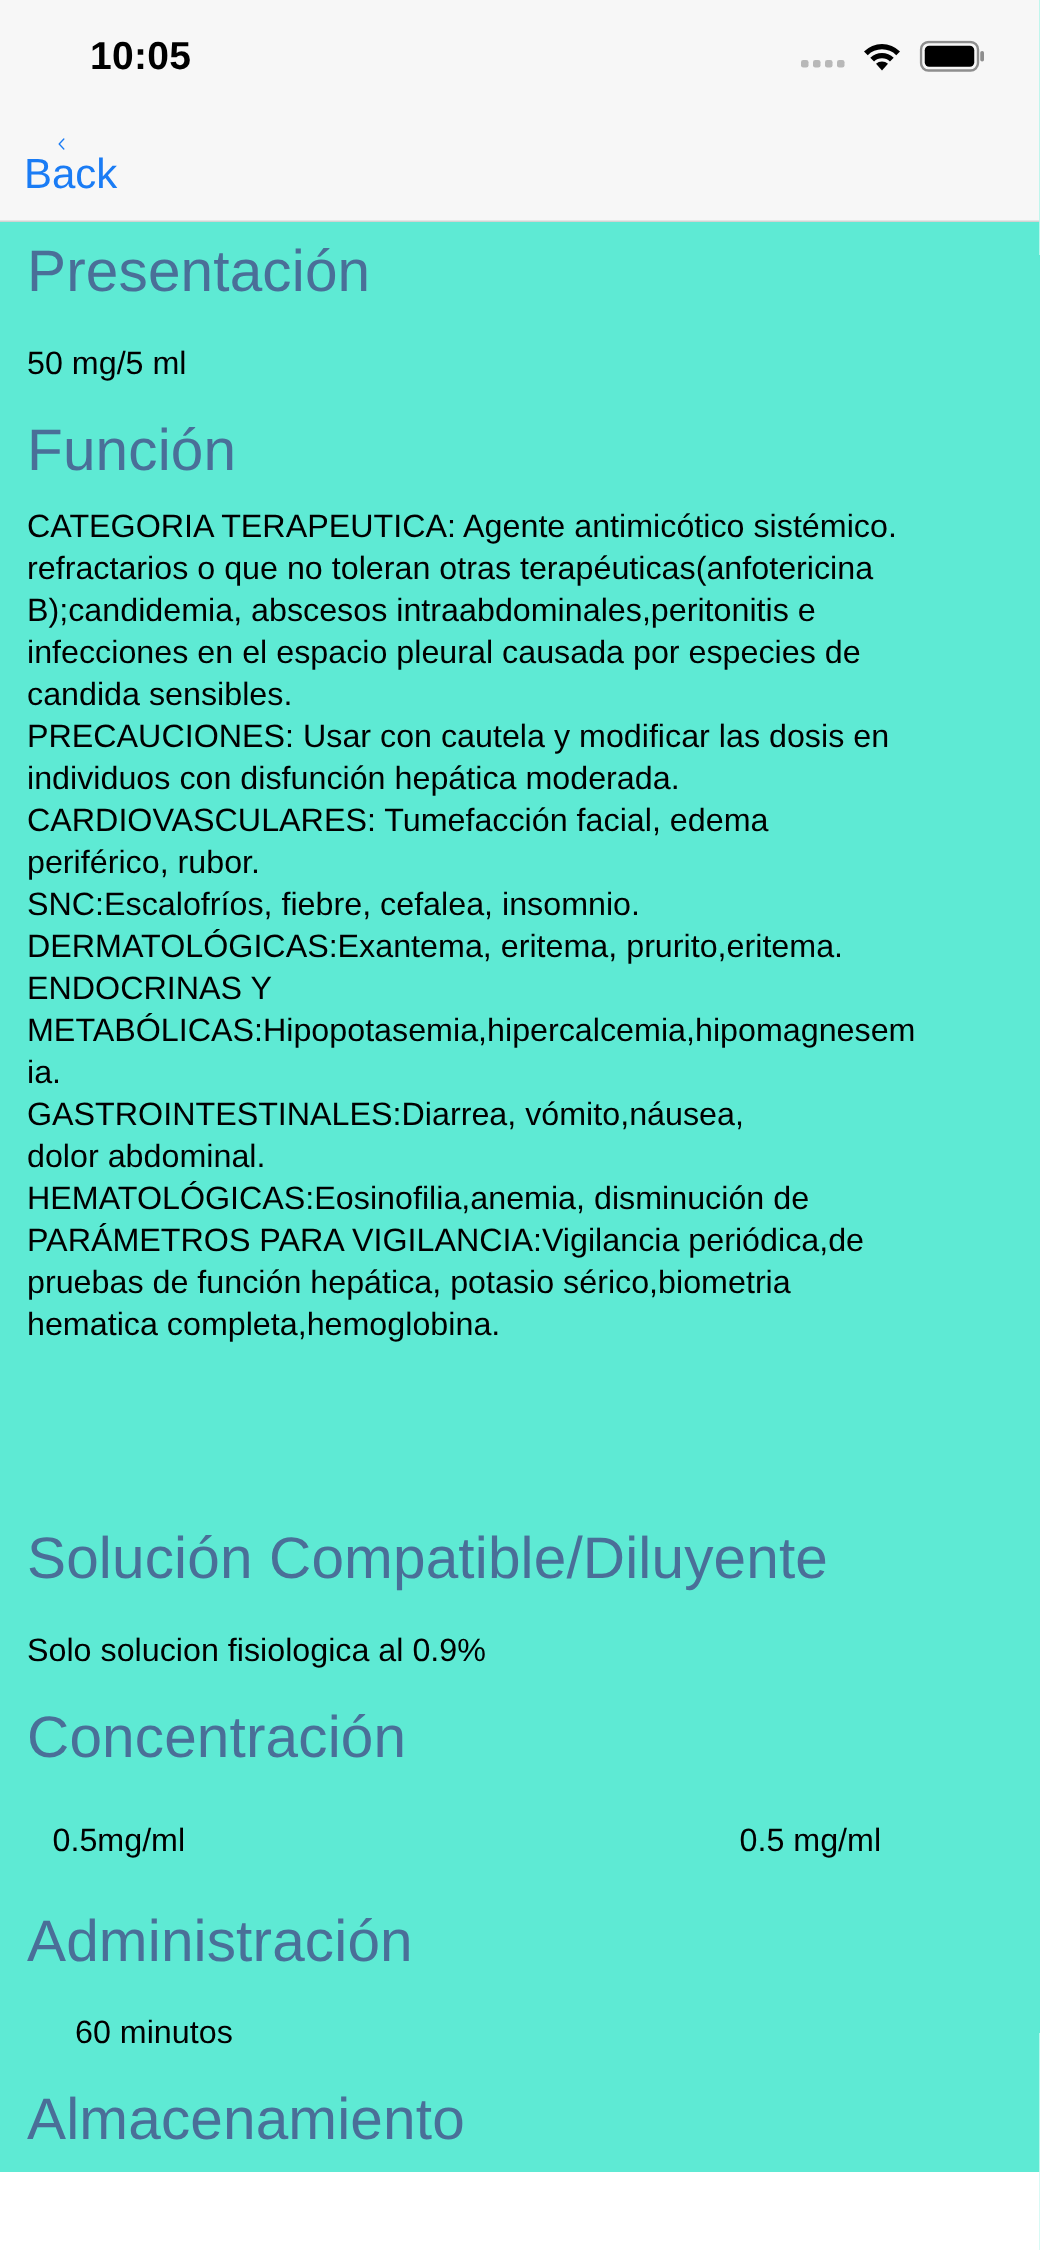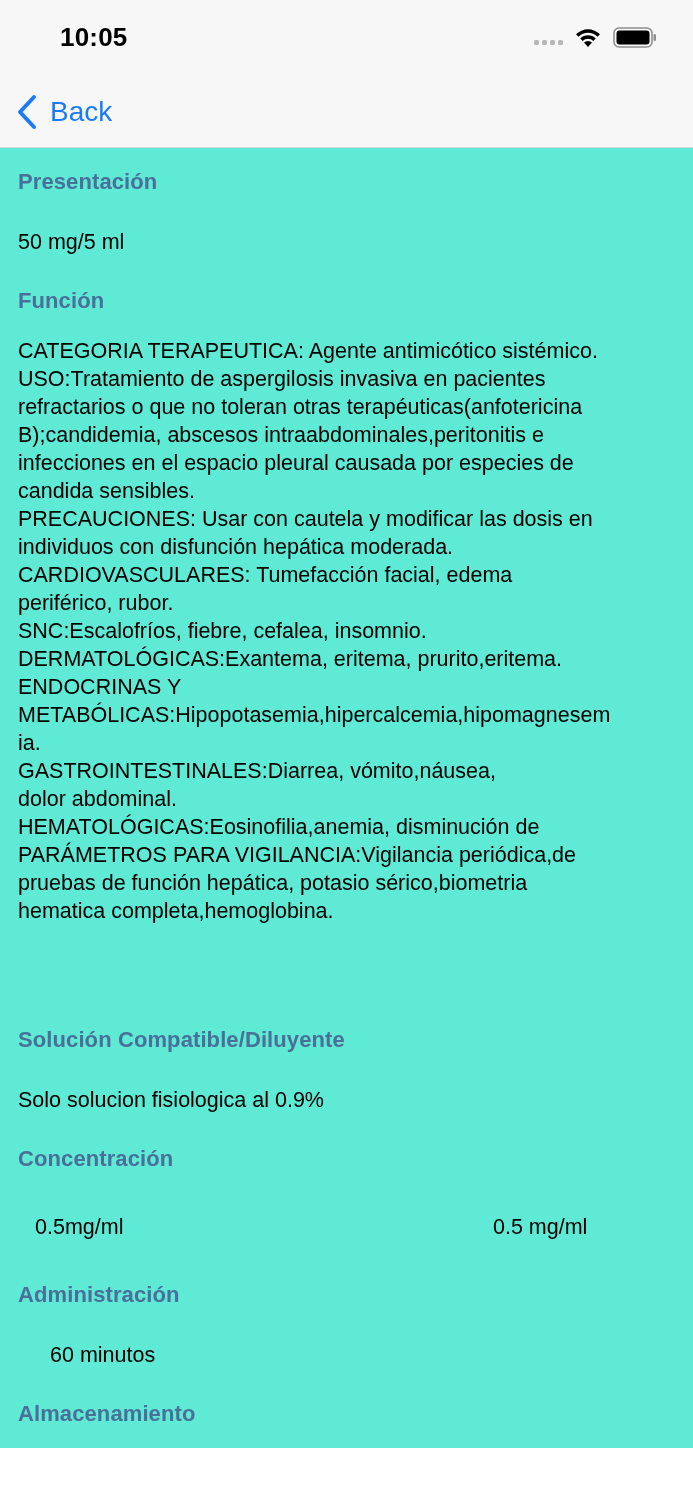--- a/index.html
+++ b/index.html
@@ -78,42 +78,43 @@
     }
     .back-button {
       position: absolute;
       left: 16px;
       top: 16px;
       height: 40px;
       display: flex;
       align-items: center;
       cursor: pointer;
       color: #1a7cf5;
+      flex-direction: column;
     }
     .back-chevron {
       width: 22px;
       height: 36px;
       margin-right: 12px;
     }
     .back-label {
       font-size: 28px;
       color: #1a7cf5;
     }
 
     
     .content {
       position: absolute;
       left: 0;
       top: 149px;
       width: 693px;
       padding: 0 18px;
     }
     .section-title {
-      font-size: 22px;
-      font-weight: bold;
+      font-size: 39px;
+      font-weight: normal;
       color: #4a6f98;
       line-height: 40px;
       letter-spacing: 0.1px;
     }
     .body-text {
       font-size: 21.5px;
       line-height: 28px;
       color: #000;
       white-space: pre-wrap;
     }
@@ -169,21 +170,20 @@
   </div>
 
   <div class="content">
 
     <div class="section-title abs" style="left:18px; top:13px;">Presentación</div>
     <div class="body-text abs" style="left:18px; top:79px;">50 mg/5 ml</div>
 
     <div class="section-title abs" style="left:18px; top:132px;">Función</div>
     <div class="abs" style="left:18px; top:188px; width:670px;">
       <div class="body-text">CATEGORIA TERAPEUTICA: Agente antimicótico sistémico.</div>
-      <div class="body-text">USO:Tratamiento de aspergilosis invasiva en pacientes</div>
       <div class="body-text">refractarios o que no toleran otras terapéuticas(anfotericina</div>
       <div class="body-text">B);candidemia, abscesos intraabdominales,peritonitis e</div>
       <div class="body-text">infecciones en el espacio pleural causada por especies de</div>
       <div class="body-text">candida sensibles.</div>
       <div class="body-text">PRECAUCIONES: Usar con cautela y modificar las dosis en</div>
       <div class="body-text">individuos con disfunción hepática moderada.</div>
       <div class="body-text">CARDIOVASCULARES: Tumefacción facial, edema</div>
       <div class="body-text">periférico, rubor.</div>
       <div class="body-text">SNC:Escalofríos, fiebre, cefalea, insomnio.</div>
       <div class="body-text">DERMATOLÓGICAS:Exantema, eritema, prurito,eritema.</div>

